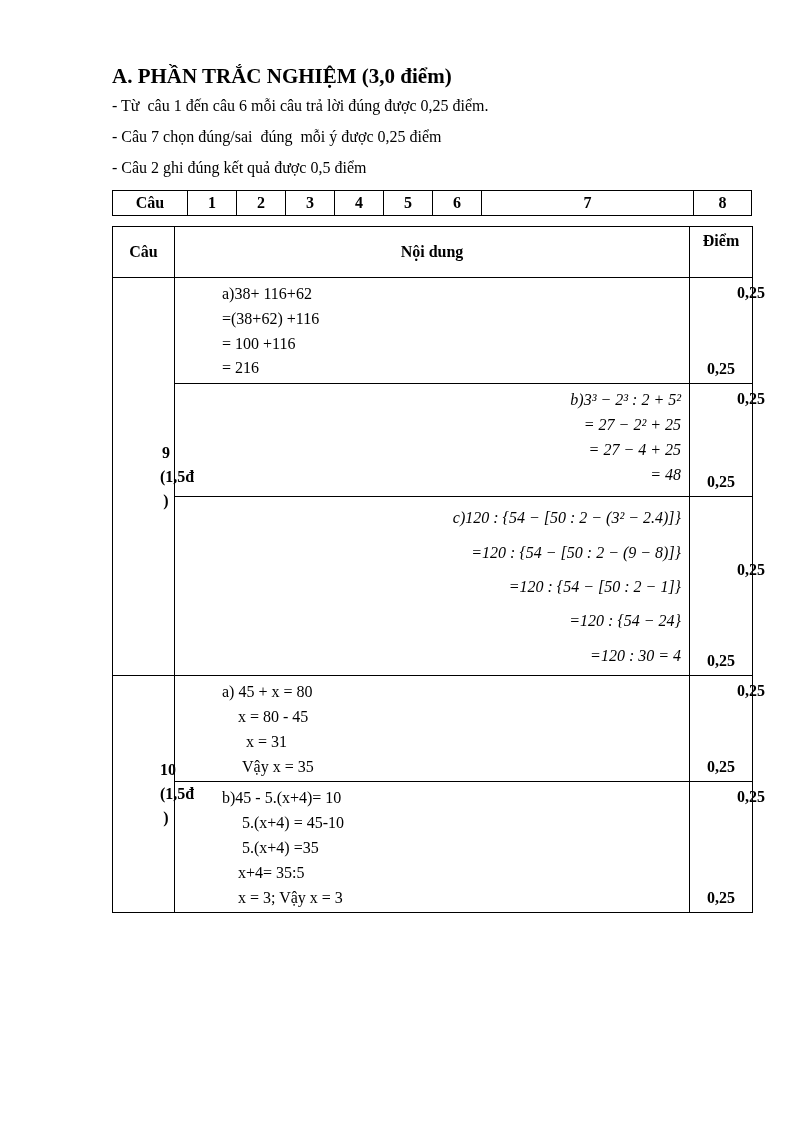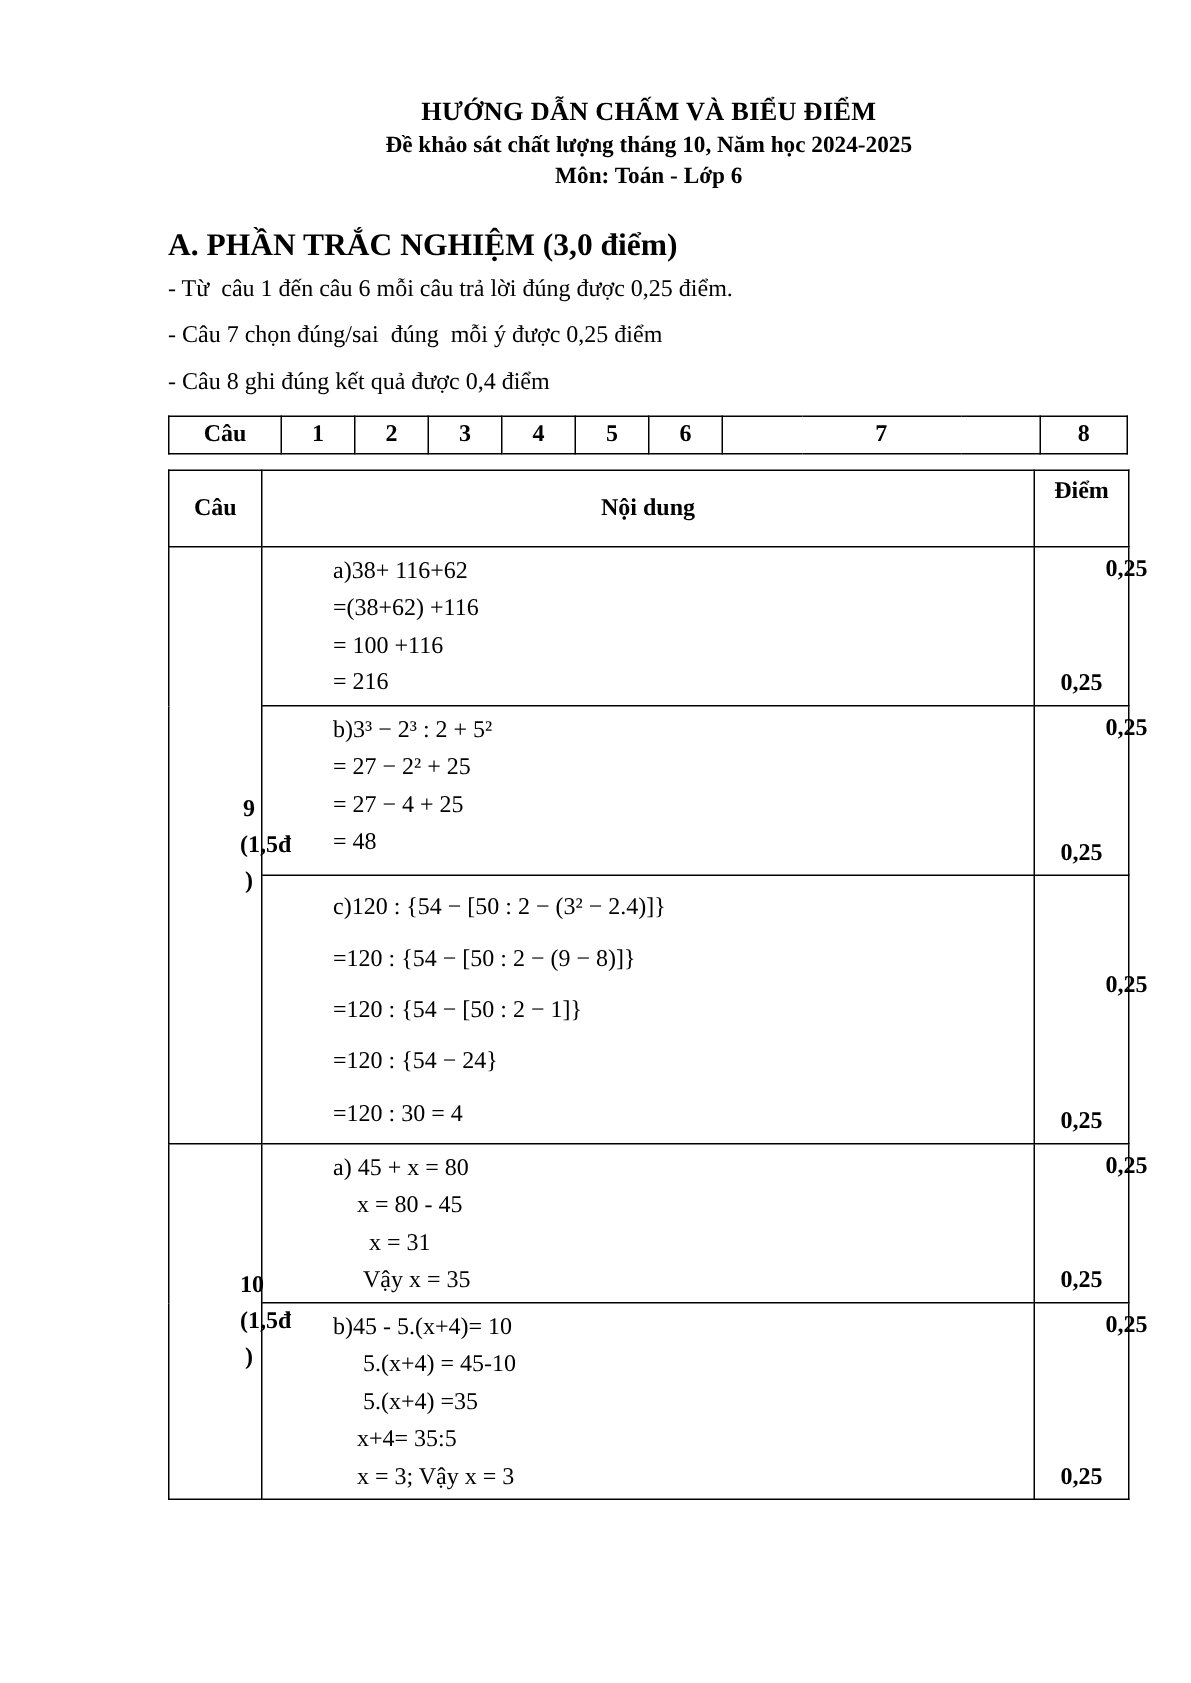--- a/index.html
+++ b/index.html
@@ -31,51 +31,46 @@
   .essay-table th{font-weight:bold;padding:4px;vertical-align:middle;text-align:center;height:40px;}
   th.diem-head{word-break:break-all;vertical-align:top;padding:5px 4px;}
   .qcell{
     text-align:center;font-weight:bold;vertical-align:middle;
     white-space:pre-line;line-height:1.5;padding:2px;
   }
   .content-cell{
     padding:4px 8px 2px 8px;vertical-align:top;
     white-space:pre-wrap;line-height:1.55;
   }
-  .content-cell.math{}
+  .content-cell.math{font-style:italic;text-align:right;}
   .content-cell.tall{line-height:2.15;}
   .h-9a{height:96px;}
   .h-9b{height:106px;}
   .h-9c{height:166px;}
   .h-10a{height:96px;}
   .h-10b{height:118px;}
   .points-cell{
     position:relative;text-align:center;font-weight:bold;
     vertical-align:top;padding:6px 2px 26px 2px;
   }
   .pt-top{display:block;}
   .pt-top.mid{margin-top:58px;}
   .pt-bottom{position:absolute;left:0;right:0;bottom:5px;}
 </style>
 </head>
 <body>
 
 <div class="page">
 
-  <div class="title-block">
-    <div class="doc-title">HƯỚNG DẪN CHẤM VÀ BIỂU ĐIỂM</div>
-    <div class="doc-sub">Đề khảo sát chất lượng tháng 10, Năm học 2024-2025</div>
-    <div class="doc-sub">Môn: Toán - Lớp 6</div>
-  </div>
 
   <div class="section-heading">A. PHẦN TRẮC NGHIỆM (3,0 điểm)</div>
 
   <p class="note">- Từ  câu 1 đến câu 6 mỗi câu trả lời đúng được 0,25 điểm.</p>
   <p class="note">- Câu 7 chọn đúng/sai  đúng  mỗi ý được 0,25 điểm</p>
-  <p class="note">- Câu 8 ghi đúng kết quả được 0,4 điểm</p>
+  <p class="note">- Câu 2 ghi đúng kết quả được 0,5 điểm</p>
 
   <table class="mc-table">
     <colgroup>
       <col style="width:75px">
         <col style="width:49px">
         <col style="width:49px">
         <col style="width:49px">
       <col style="width:49px">
         <col style="width:49px">
         <col style="width:49px">

